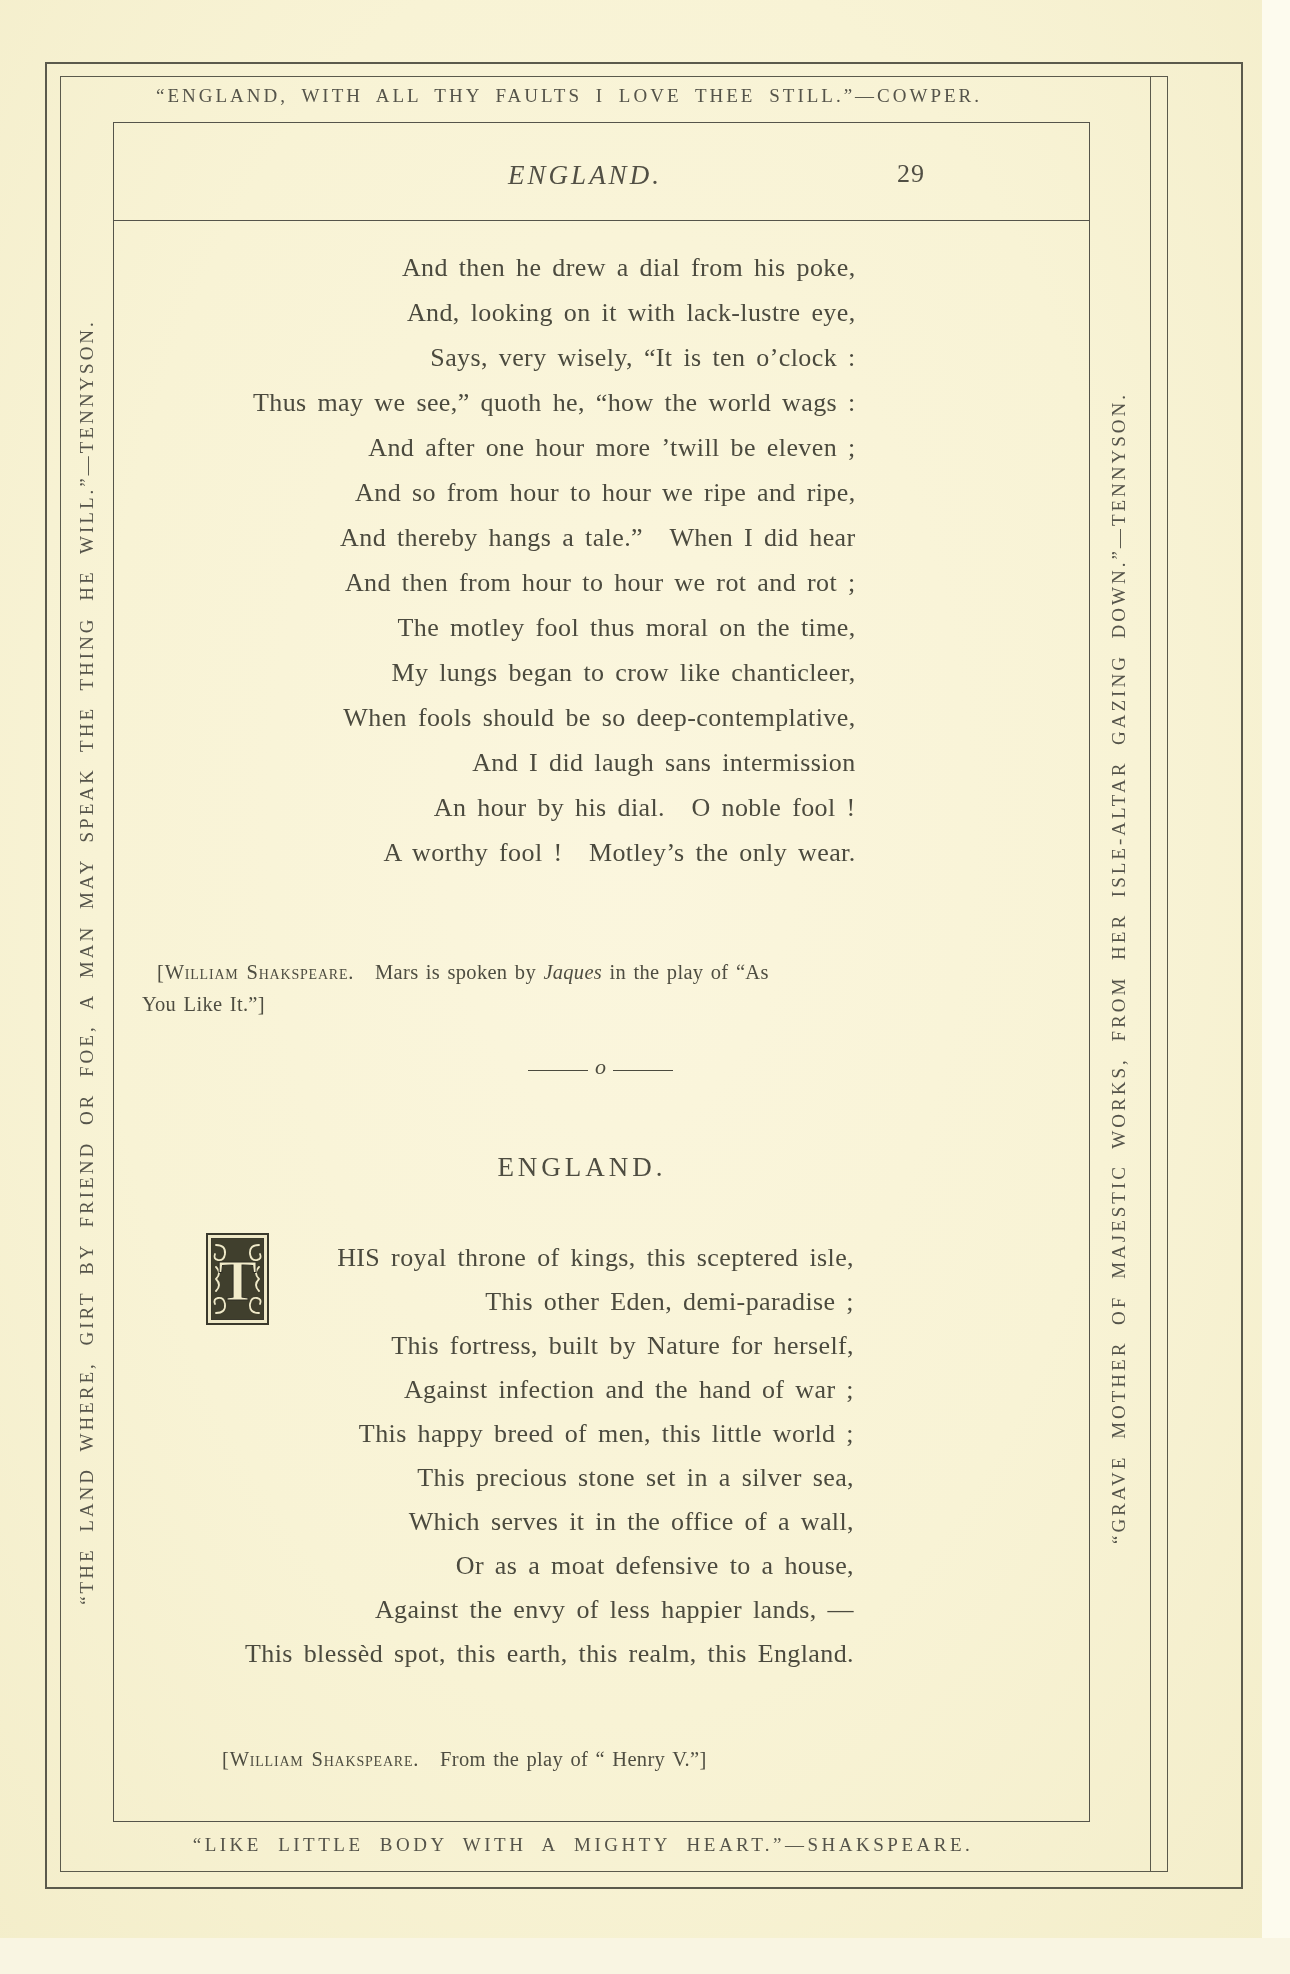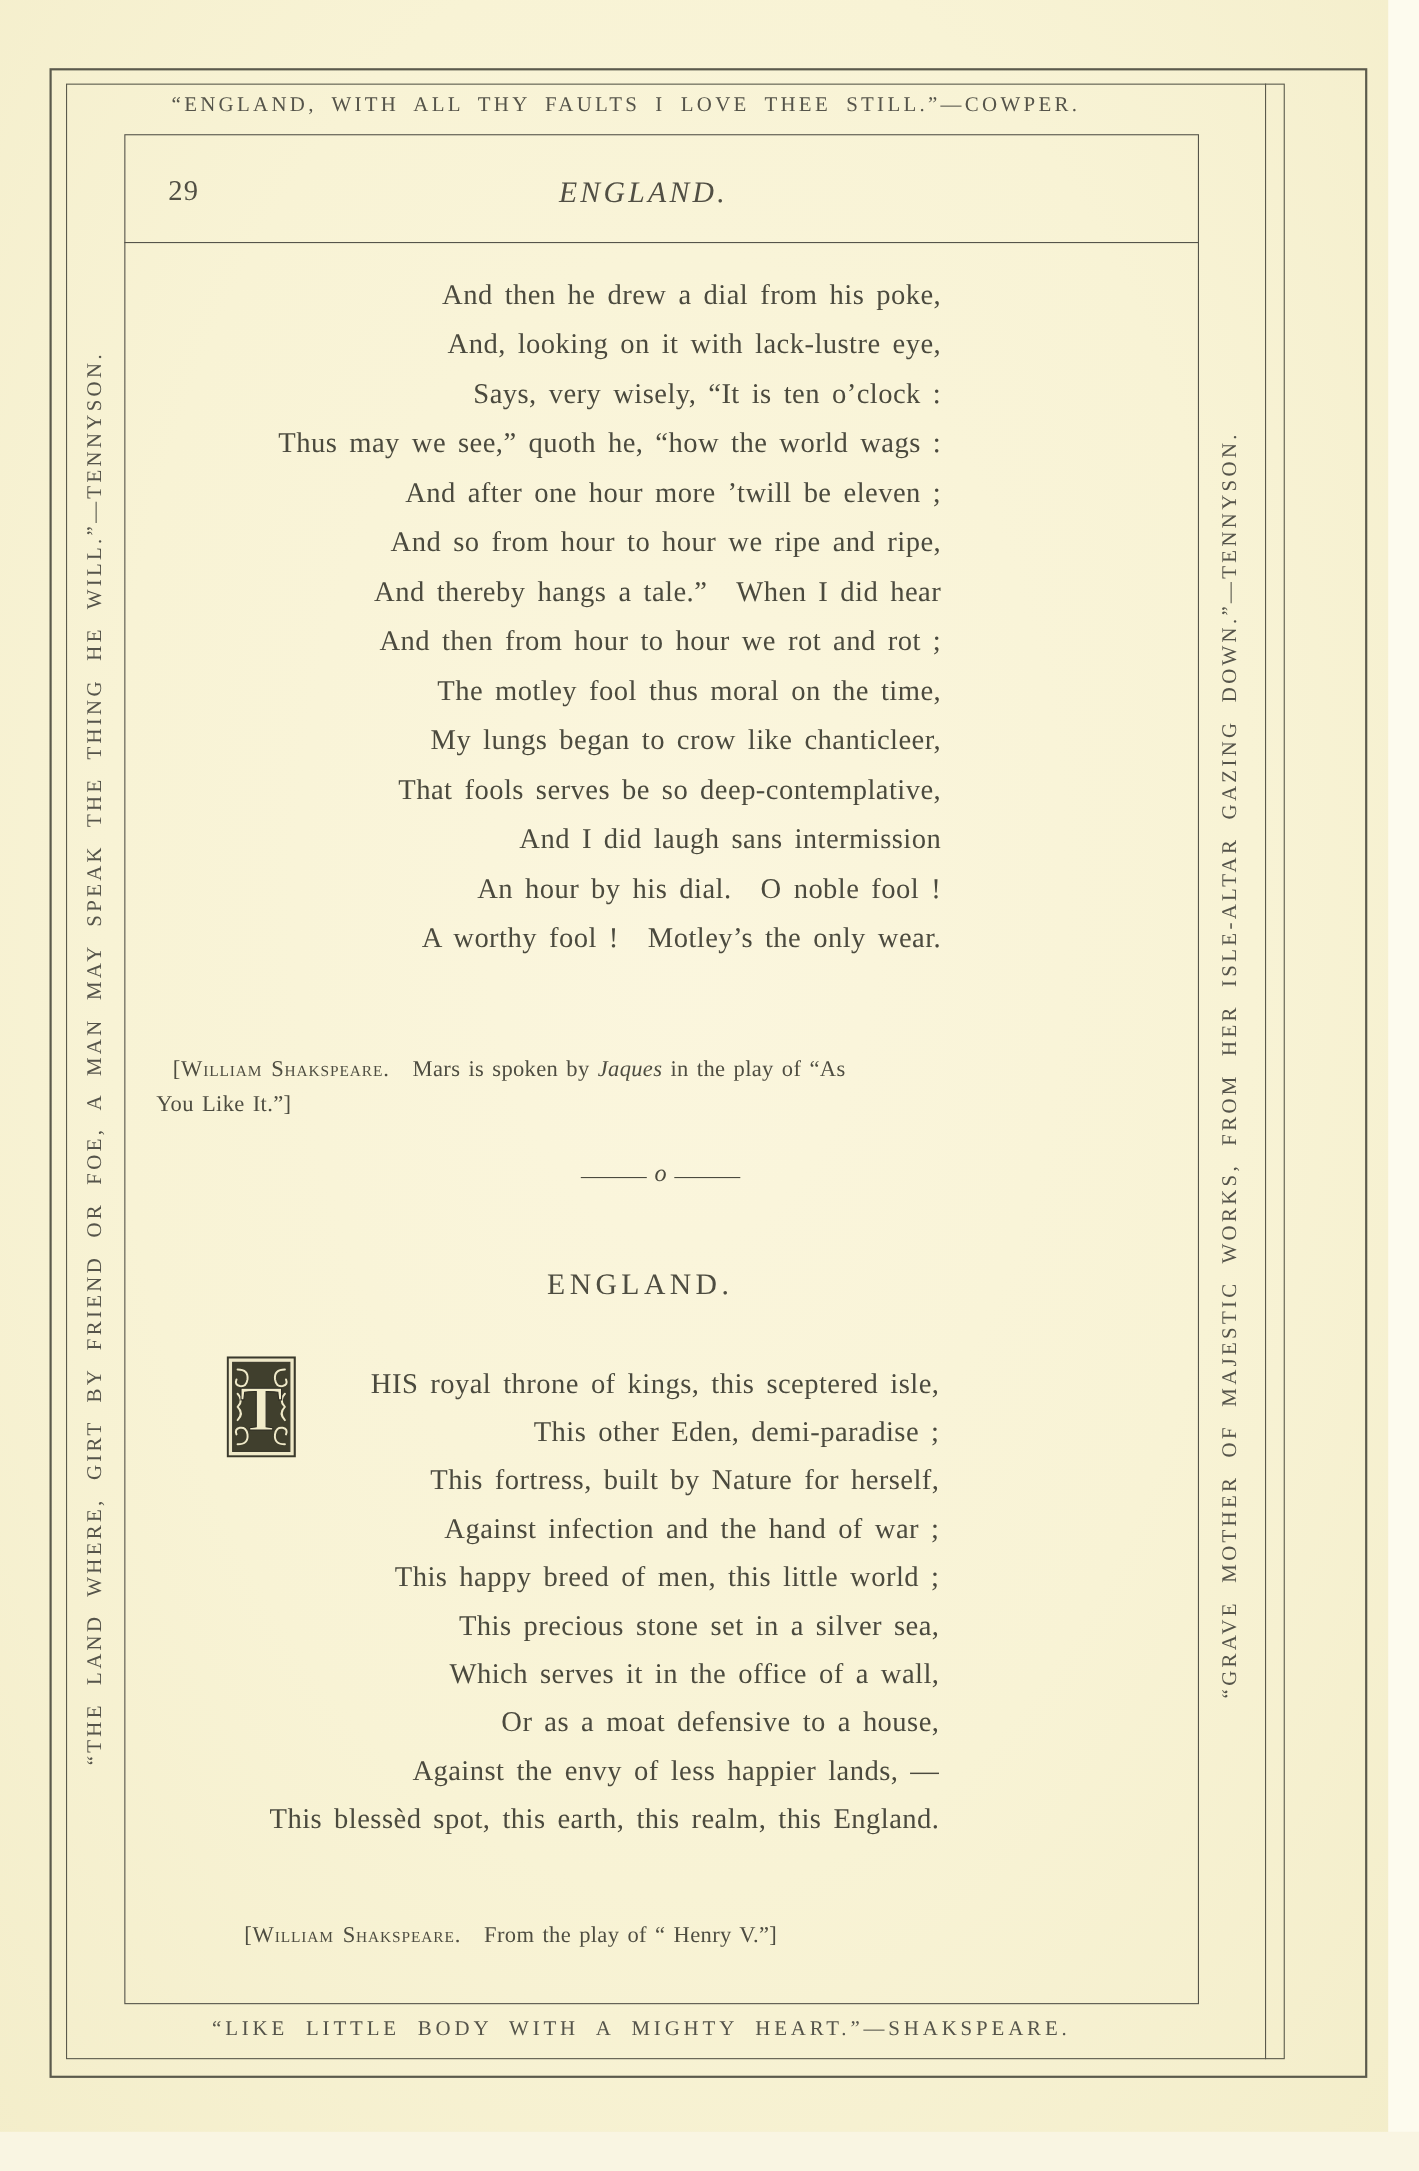--- a/index.html
+++ b/index.html
@@ -16,21 +16,21 @@
   .content-box { position:absolute; left:113px; top:122px; width:977px; height:1700px; border:1px solid #55544a; box-sizing:border-box; }
   .col-rule-right { position:absolute; left:1150px; top:76px; width:0; height:1796px; border-left:1px solid #5b5a4c; }
   .header-rule { position:absolute; left:113px; top:220px; width:977px; height:0; border-top:1.5px solid #55544a; }
 
   .caps-quote { white-space:nowrap; font-size:19px; letter-spacing:3px; word-spacing:6px; color:#55544a; }
   .top-quote { position:absolute; left:133px; top:85px; width:872px; text-align:center; }
   .bottom-quote { position:absolute; left:170px; top:1834px; width:826px; text-align:center; letter-spacing:3.5px; word-spacing:8px; }
 
   .running-title { position:absolute; left:113px; top:160px; width:944px; text-align:center;
     font-style:italic; font-size:27px; letter-spacing:3px; color:#514f44; }
-  .page-number { position:absolute; left:113px; top:159px; width:812px; font-size:26px; letter-spacing:1px; color:#514f44;padding-left:40px; }
+  .page-number { position:absolute; left:113px; top:159px; width:812px; text-align:right; font-size:26px; letter-spacing:1px; color:#514f44; }
 
   .poem { position:absolute; font-size:26px; letter-spacing:0.4px; word-spacing:4px; color:#4b4a3e; }
   .poem .line { line-height:45px; white-space:nowrap;text-align:right; }
   #poem1 { left:253px; top:245px; }
   #poem2 { left:245px; top:1236px; }
   #poem2 .line { line-height:44px; }
   #poem2 .indent-a { padding-left:35px; }
   #poem2 .indent-b { padding-left:52px; }
 
   .attribution { position:absolute; font-size:20.5px; letter-spacing:0.3px; word-spacing:2px; color:#4e4d41; }
@@ -81,21 +81,21 @@
     <div class="line">And then he drew a dial from his poke,</div>
     <div class="line">And, looking on it with lack-lustre eye,</div>
     <div class="line">Says, very wisely, “It is ten o’clock :</div>
     <div class="line">Thus may we see,” quoth he, “how the world wags :</div>
     <div class="line">And after one hour more ’twill be eleven ;</div>
     <div class="line">And so from hour to hour we ripe and ripe,</div>
     <div class="line">And thereby hangs a tale.” When I did hear</div>
     <div class="line">And then from hour to hour we rot and rot ;</div>
     <div class="line">The motley fool thus moral on the time,</div>
     <div class="line">My lungs began to crow like chanticleer,</div>
-    <div class="line">That fools serves be so deep-contemplative,</div>
+    <div class="line">When fools should be so deep-contemplative,</div>
     <div class="line">And I did laugh sans intermission</div>
     <div class="line">An hour by his dial. O noble fool !</div>
     <div class="line">A worthy fool ! Motley’s the only wear.</div>
   </div>
 
   <div class="attribution" id="attr1">
     <div class="first"><span class="sc">[William Shakspeare.</span><span> Mars is spoken by </span><span class="it">Jaques</span><span> in the play of “As</span></div>
     <div>You Like It.”]</div>
   </div>
 

